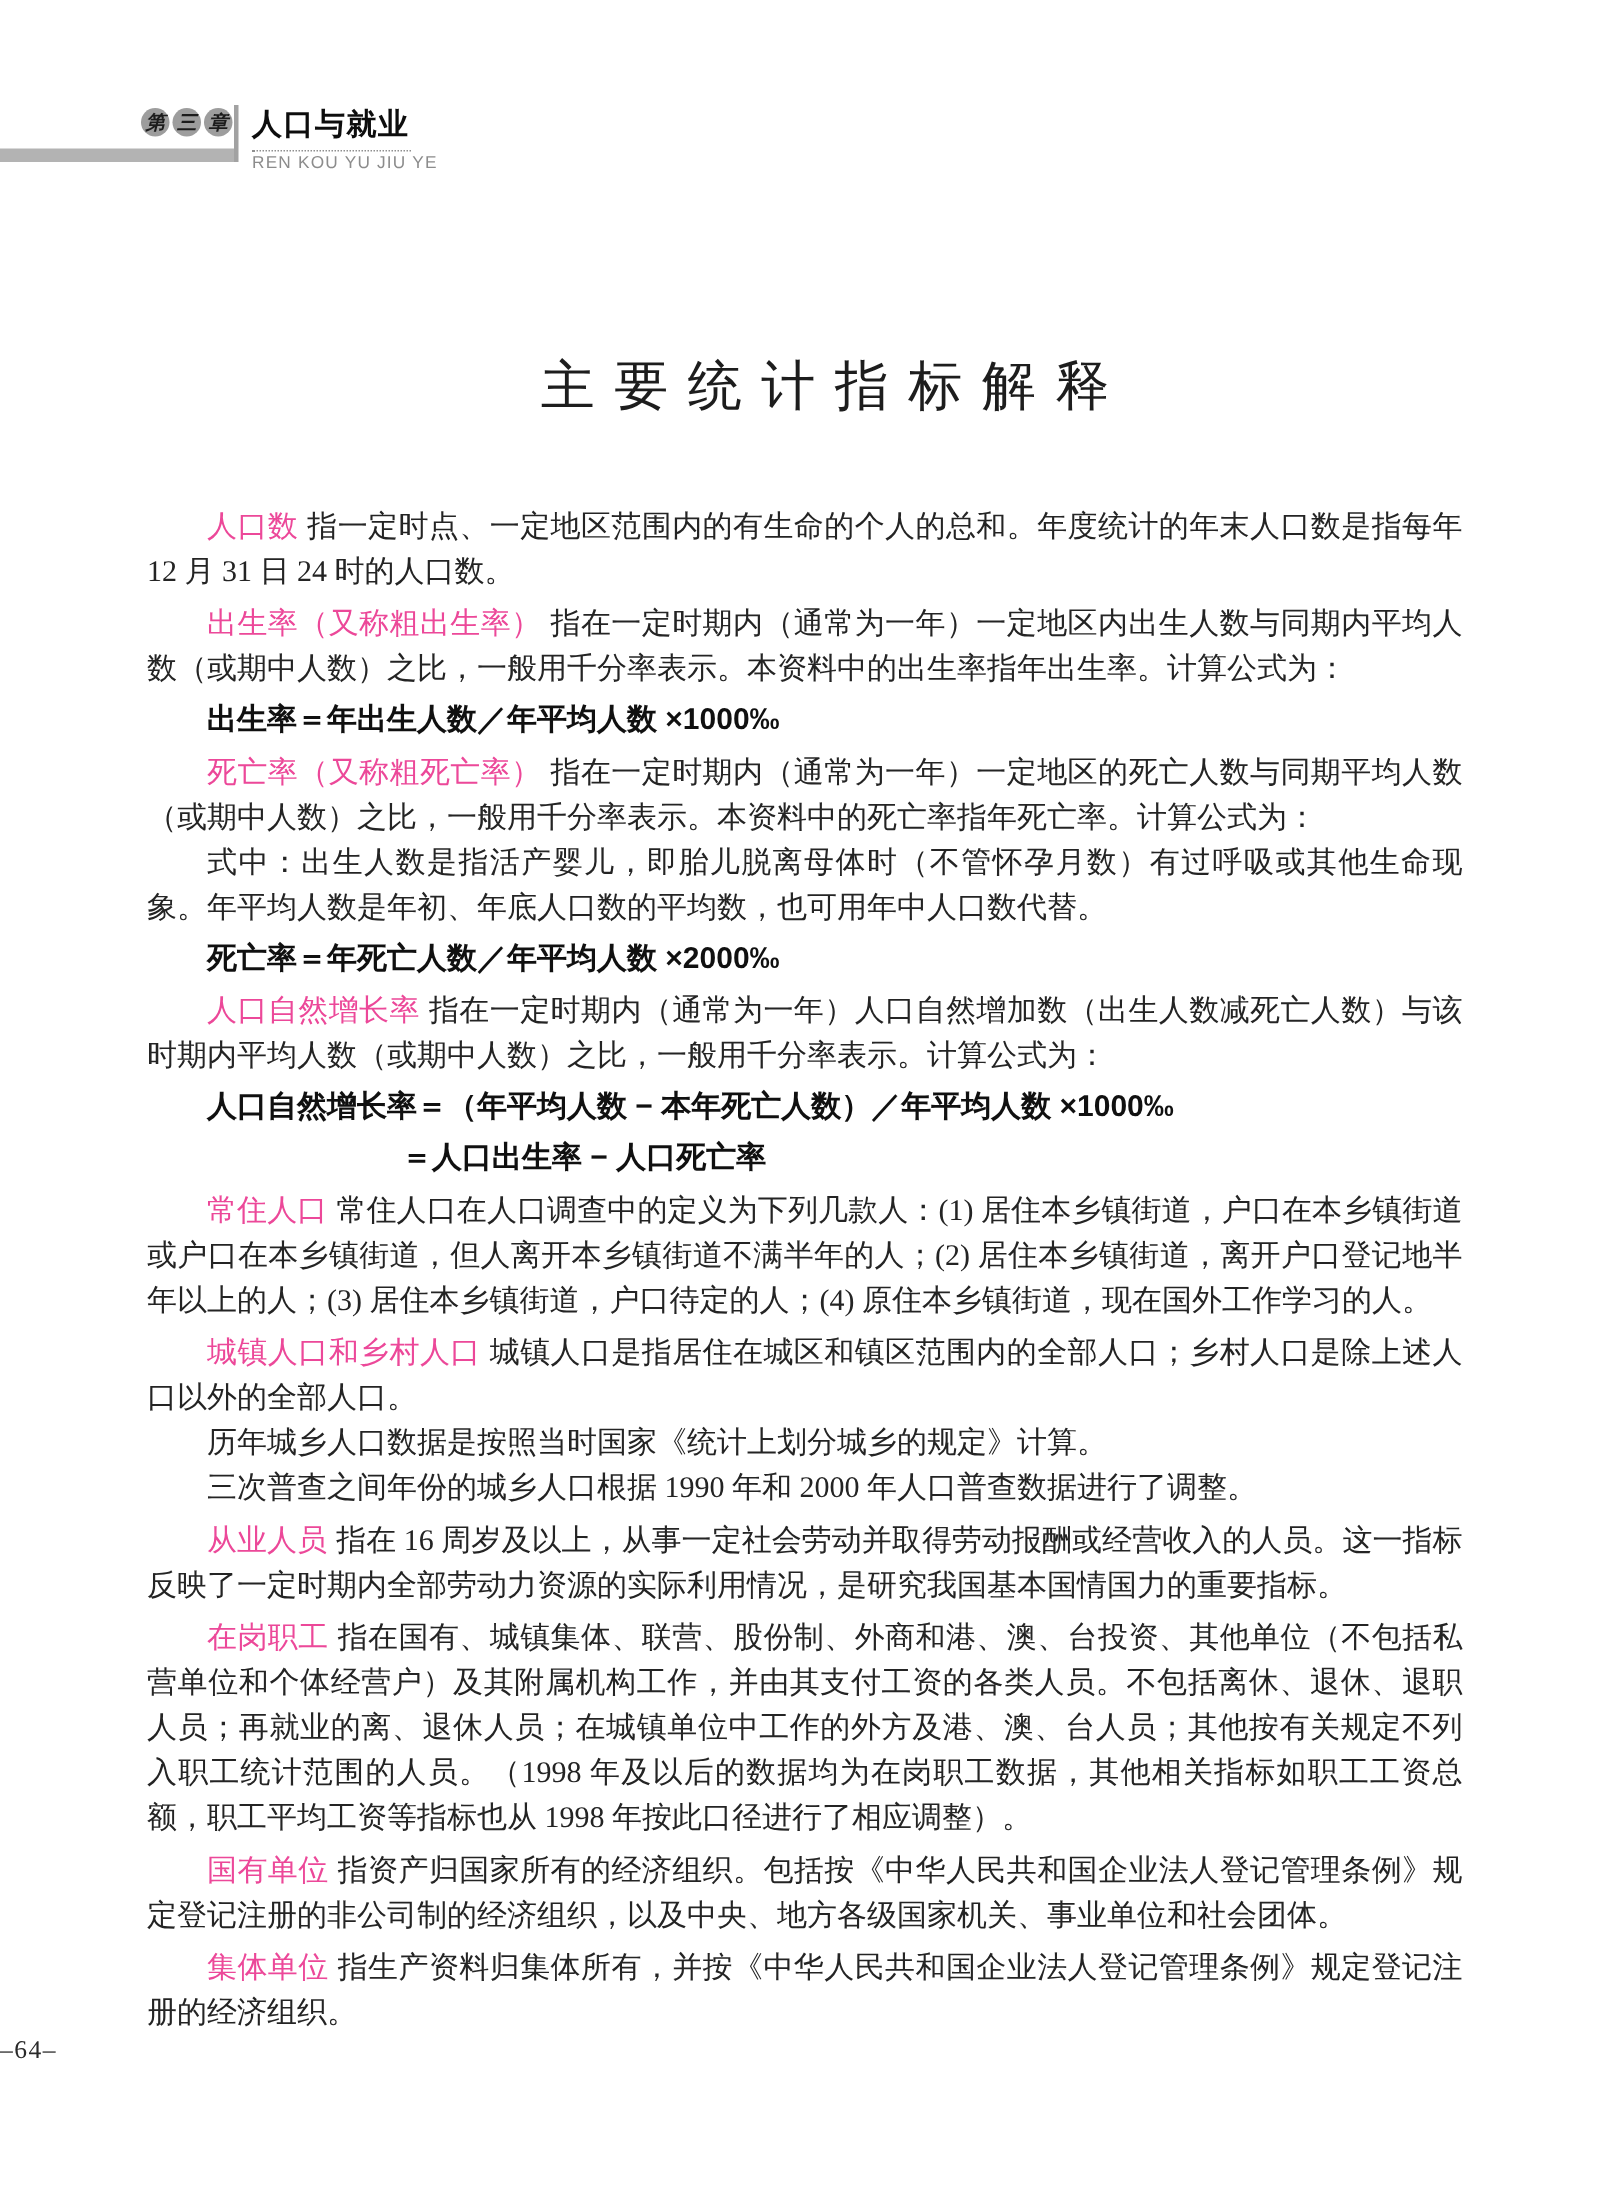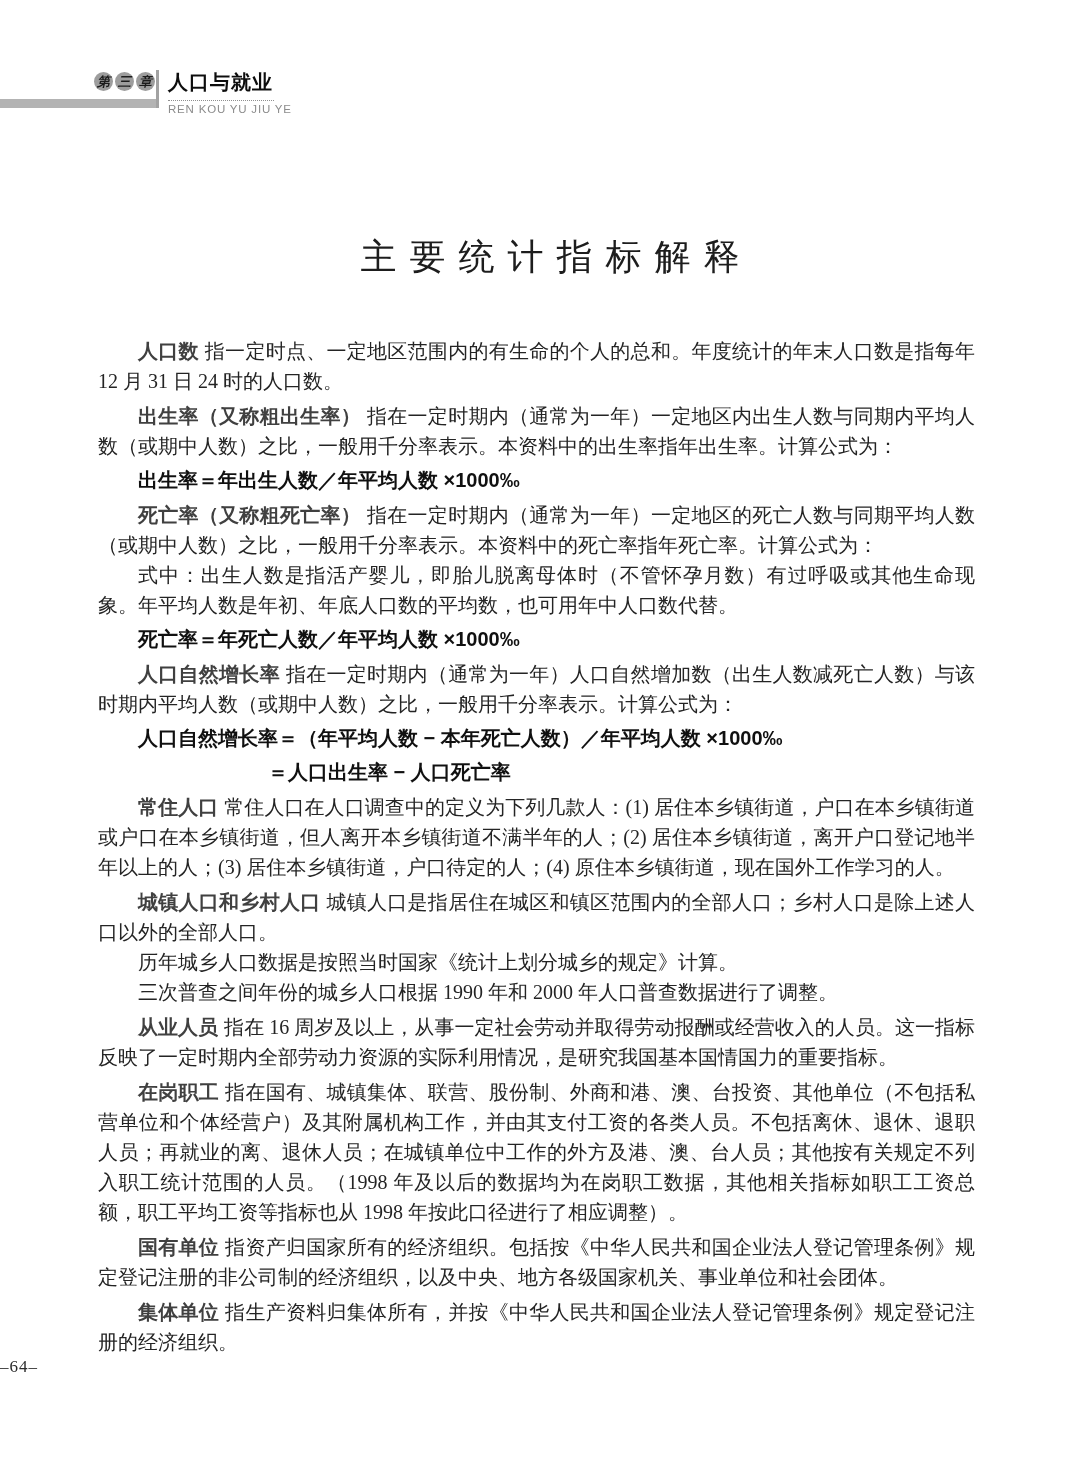--- a/index.html
+++ b/index.html
@@ -89,22 +89,22 @@
     width: 877px;
     font-size: 20px;
     line-height: 30px;
     text-align: justify;
     color: #242424;
   }
   .para { text-indent: 40px; }
   .sect { margin-top: 5px; }
   .term {
     font-family: "Liberation Sans", "DejaVu Sans", sans-serif;
-    font-weight: bold;
-    color: #404040;
+    font-weight: normal;
+    color: #ec4899;
     margin-right: 6px;
   }
   .formula {
     margin-top: 4px;
     margin-bottom: 4px;
     padding-left: 40px;
     text-indent: 0;
     font-family: Liberation Sans, sans-serif;
     font-weight: bold;
     color: #101010;
@@ -148,21 +148,21 @@
     <p class="para sect"><span class="term">人口数</span><span>指一定时点、一定地区范围内的有生命的个人的总和。年度统计的年末人口数是指每年 12 月 31 日 24 时的人口数。</span></p>
 
     <p class="para sect"><span class="term">出生率（又称粗出生率）</span><span>指在一定时期内（通常为一年）一定地区内出生人数与同期内平均人数（或期中人数）之比，一般用千分率表示。本资料中的出生率指年出生率。计算公式为：</span></p>
 
     <p class="formula">出生率＝年出生人数／年平均人数 ×1000‰</p>
 
     <p class="para sect"><span class="term">死亡率（又称粗死亡率）</span><span>指在一定时期内（通常为一年）一定地区的死亡人数与同期平均人数（或期中人数）之比，一般用千分率表示。本资料中的死亡率指年死亡率。计算公式为：</span></p>
 
     <p class="para"><span>式中：出生人数是指活产婴儿，即胎儿脱离母体时（不管怀孕月数）有过呼吸或其他生命现象。年平均人数是年初、年底人口数的平均数，也可用年中人口数代替。</span></p>
 
-    <p class="formula">死亡率＝年死亡人数／年平均人数 ×1000‰</p>
+    <p class="formula">死亡率＝年死亡人数／年平均人数 ×2000‰</p>
 
     <p class="para sect"><span class="term">人口自然增长率</span><span>指在一定时期内（通常为一年）人口自然增加数（出生人数减死亡人数）与该时期内平均人数（或期中人数）之比，一般用千分率表示。计算公式为：</span></p>
 
     <p class="formula">人口自然增长率＝（年平均人数 − 本年死亡人数）／年平均人数 ×1000‰</p>
     <p class="formula formula-cont">＝人口出生率 − 人口死亡率</p>
 
     <p class="para sect"><span class="term">常住人口</span><span>常住人口在人口调查中的定义为下列几款人：(1) 居住本乡镇街道，户口在本乡镇街道或户口在本乡镇街道，但人离开本乡镇街道不满半年的人；(2) 居住本乡镇街道，离开户口登记地半年以上的人；(3) 居住本乡镇街道，户口待定的人；(4) 原住本乡镇街道，现在国外工作学习的人。</span></p>
 
     <p class="para sect"><span class="term">城镇人口和乡村人口</span><span>城镇人口是指居住在城区和镇区范围内的全部人口；乡村人口是除上述人口以外的全部人口。</span></p>
 

